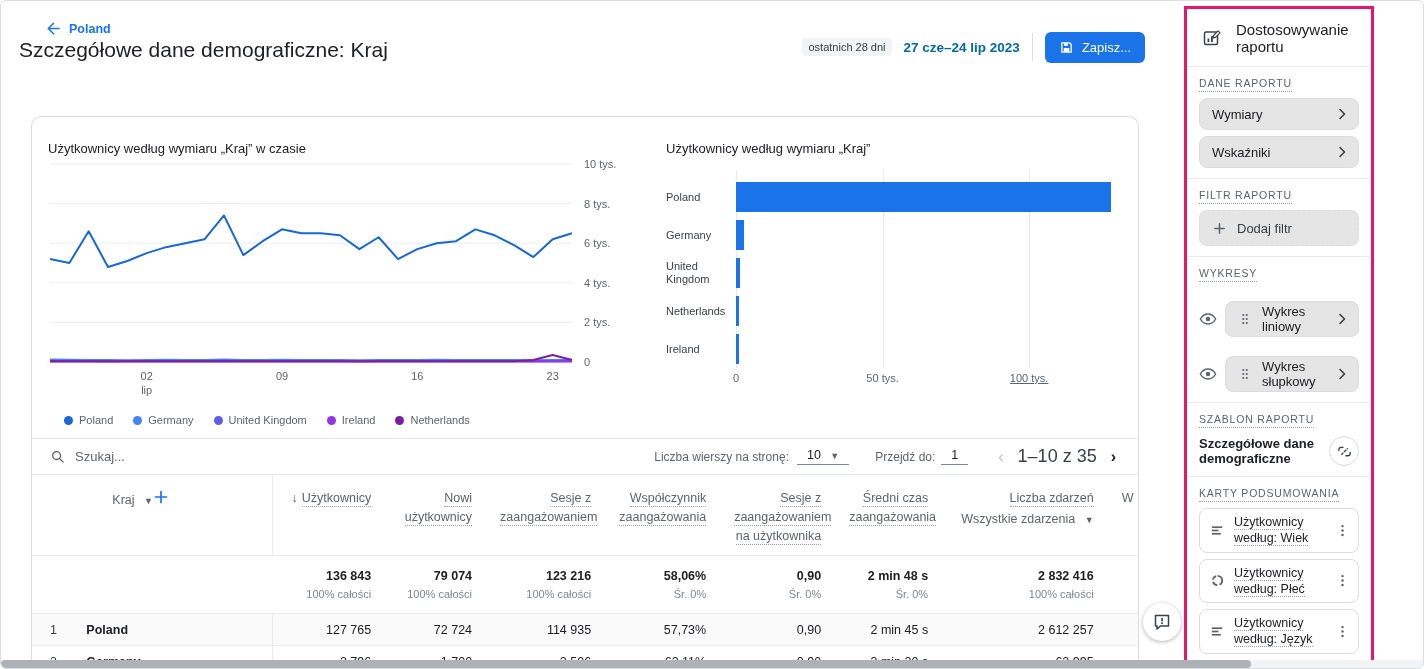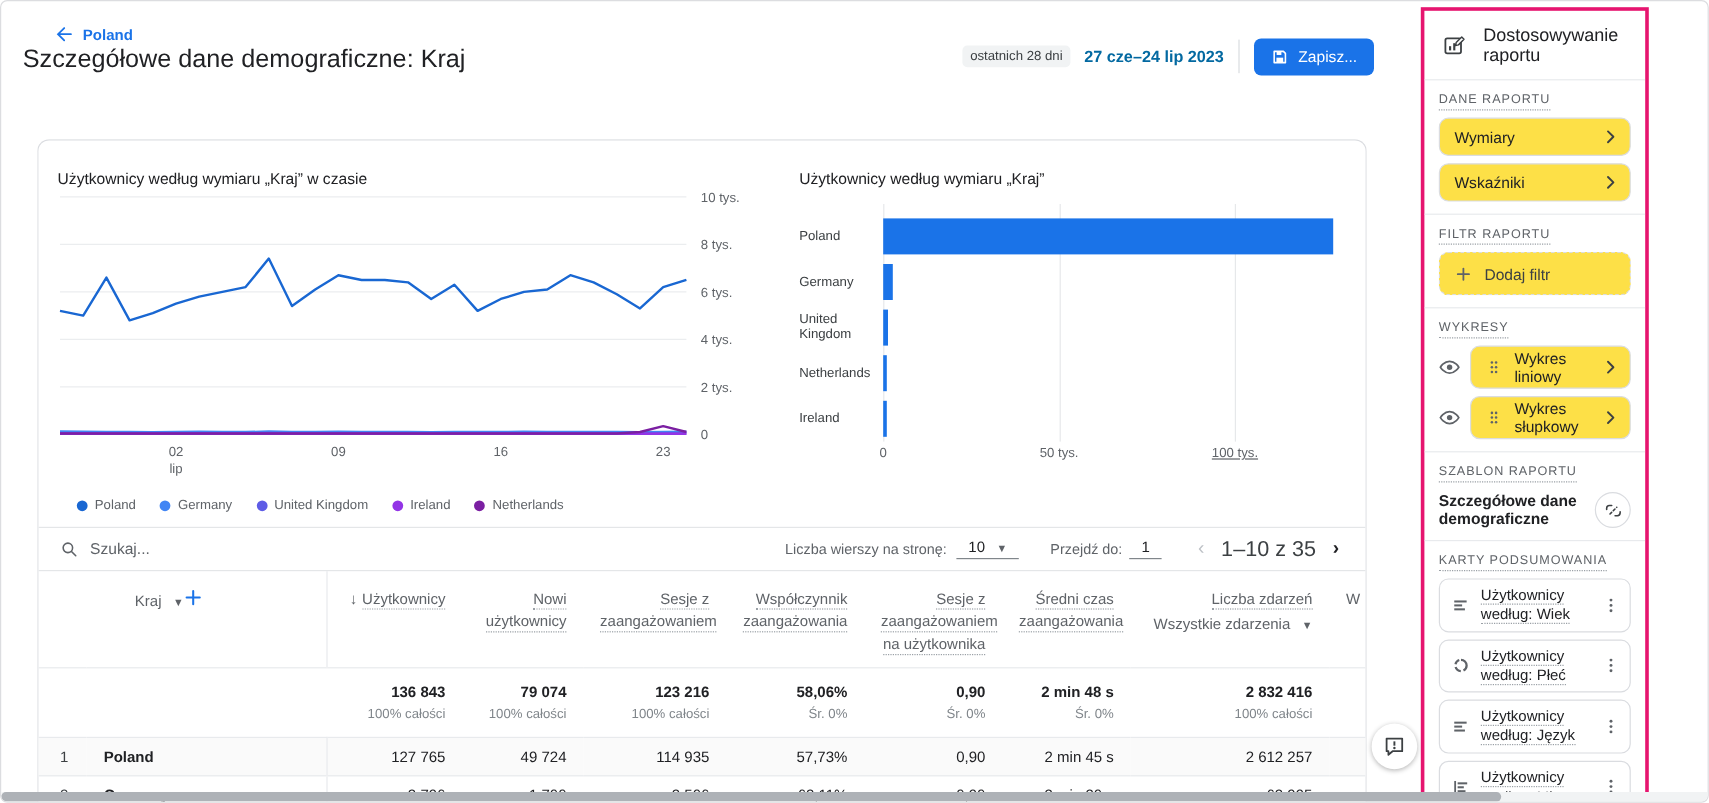--- a/index.html
+++ b/index.html
@@ -86,25 +86,25 @@
 
   
   .sb-wrap { position:absolute; left:1183px; top:5px; width:190px; height:657px;
              border:3px solid #e6156f; background:#fff; overflow:hidden; }
   .sb { padding:0 12px 8px; }
   .sb-header { display:flex; align-items:center; gap:14px; margin:0 -12px; padding:12px 12px 11px 15px;
                border-bottom:1px solid #e8eaed; font-size:15px; color:#202124; }
   .sec { display:inline-block; font-size:10.5px; letter-spacing:.8px; color:#5f6368;
          border-bottom:1px dotted #9aa0a6; padding-bottom:2px; margin-top:10px; text-transform:uppercase; }
   .box { display:flex; align-items:center; border:1px solid #dadce0; border-radius:8px; min-height:32px;
-         padding:2px 8px 2px 12px; margin-top:6px; font-size:13px; color:#202124; cursor:pointer; background:#fde047; }
+         padding:2px 8px 2px 12px; margin-top:6px; font-size:13px; color:#202124; cursor:pointer; background:#e5e5e5; }
   .box .lbl { flex:1; }
   .dashed { border-style:dashed; gap:10px; color:#3c4043; min-height:36px; }
   .sb-div { height:1px; background:#e8eaed; margin:10px -12px 0; }
-  .wrow { display:flex; align-items:center; gap:8px; margin-top:6px; }
+  .wrow { display:flex; align-items:center; gap:8px; margin-top:19px; }
   .wrow .box { flex:1; margin-top:0; gap:8px; }
   .szablon-row { display:flex; align-items:center; justify-content:space-between; margin-top:8px; }
   .szablon-name { font-size:13px; font-weight:bold; color:#202124; }
   .circle-btn { width:30px; height:30px; border:1px solid #dadce0; border-radius:50%; background:#fff;
                 display:flex; align-items:center; justify-content:center; cursor:pointer; flex:none; }
   .card-box { display:flex; align-items:center; gap:9px; border:1px solid #dadce0; border-radius:8px;
               padding:5px 4px 5px 10px; margin-top:6px; cursor:pointer; background:#fff; }
   .card-box .lbl { flex:1; font-size:12.5px; color:#202124; line-height:1.3; }
   .card-box .lbl span { border-bottom:1px dotted #9aa0a6; }
   .kebab-btn { width:24px; height:24px; display:flex; align-items:center; justify-content:center; cursor:pointer; }
@@ -326,21 +326,21 @@
           <td>
             <div class="tot-val">2 832 416</div>
             <div class="tot-sub">100% całości</div>
           </td>
           <td></td>
         </tr>
         <tr class="data-row">
           <td class="num-cell">1</td>
           <td class="dim-cell dim-border">Poland</td>
           <td>127 765</td>
-          <td>49 724</td>
+          <td>72 724</td>
           <td>114 935</td>
           <td>57,73%</td>
           <td>0,90</td>
           <td>2 min 45 s</td>
           <td>2 612 257</td>
           <td></td>
         </tr>
         <tr class="data-row">
           <td class="num-cell">2</td>
           <td class="dim-cell dim-border">Germany</td>

